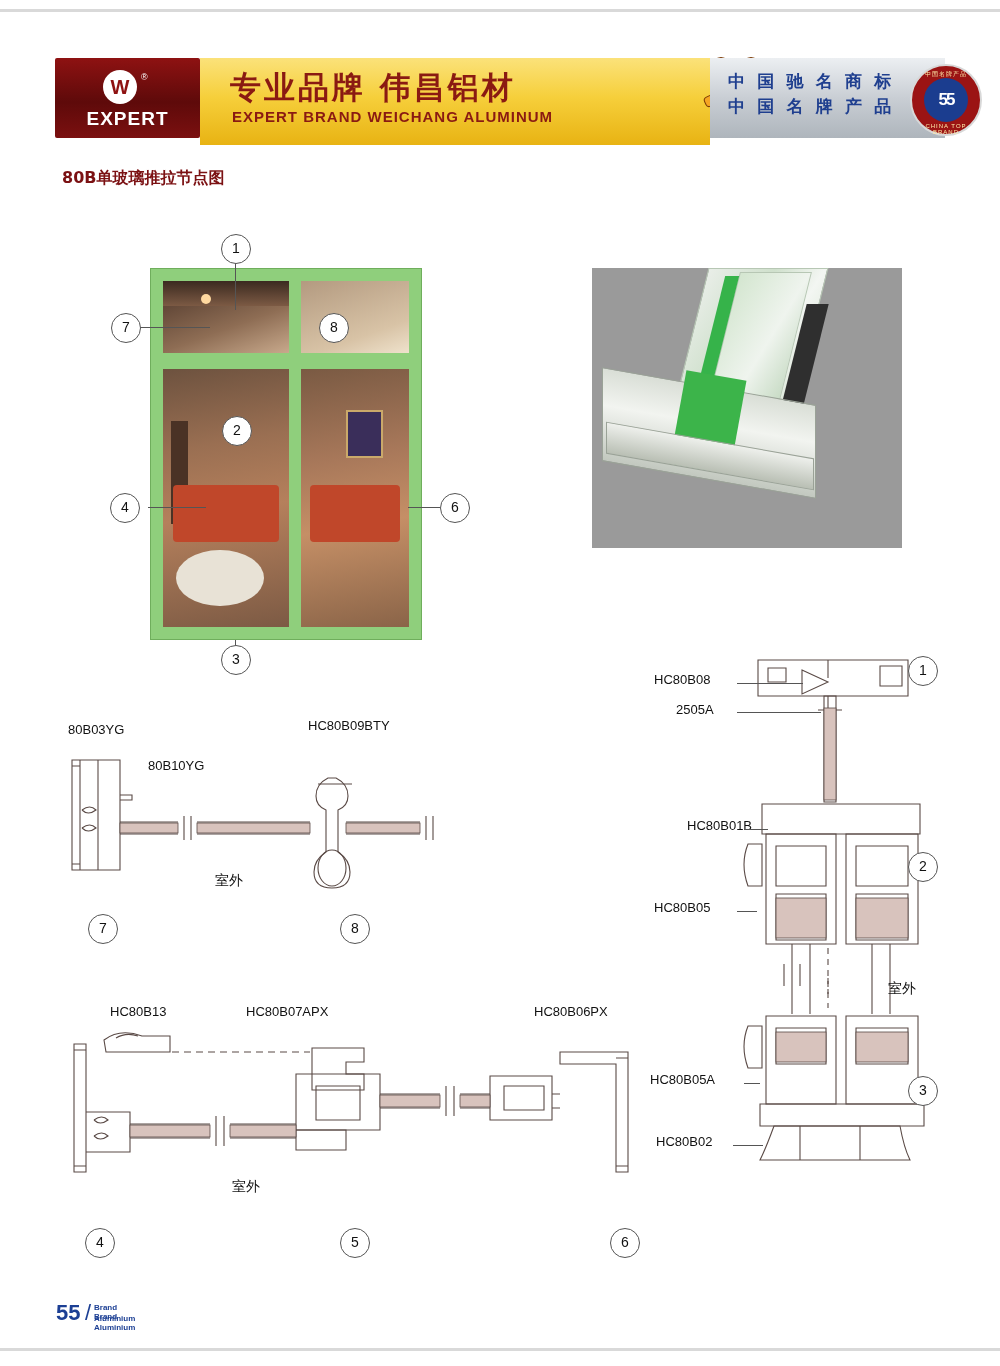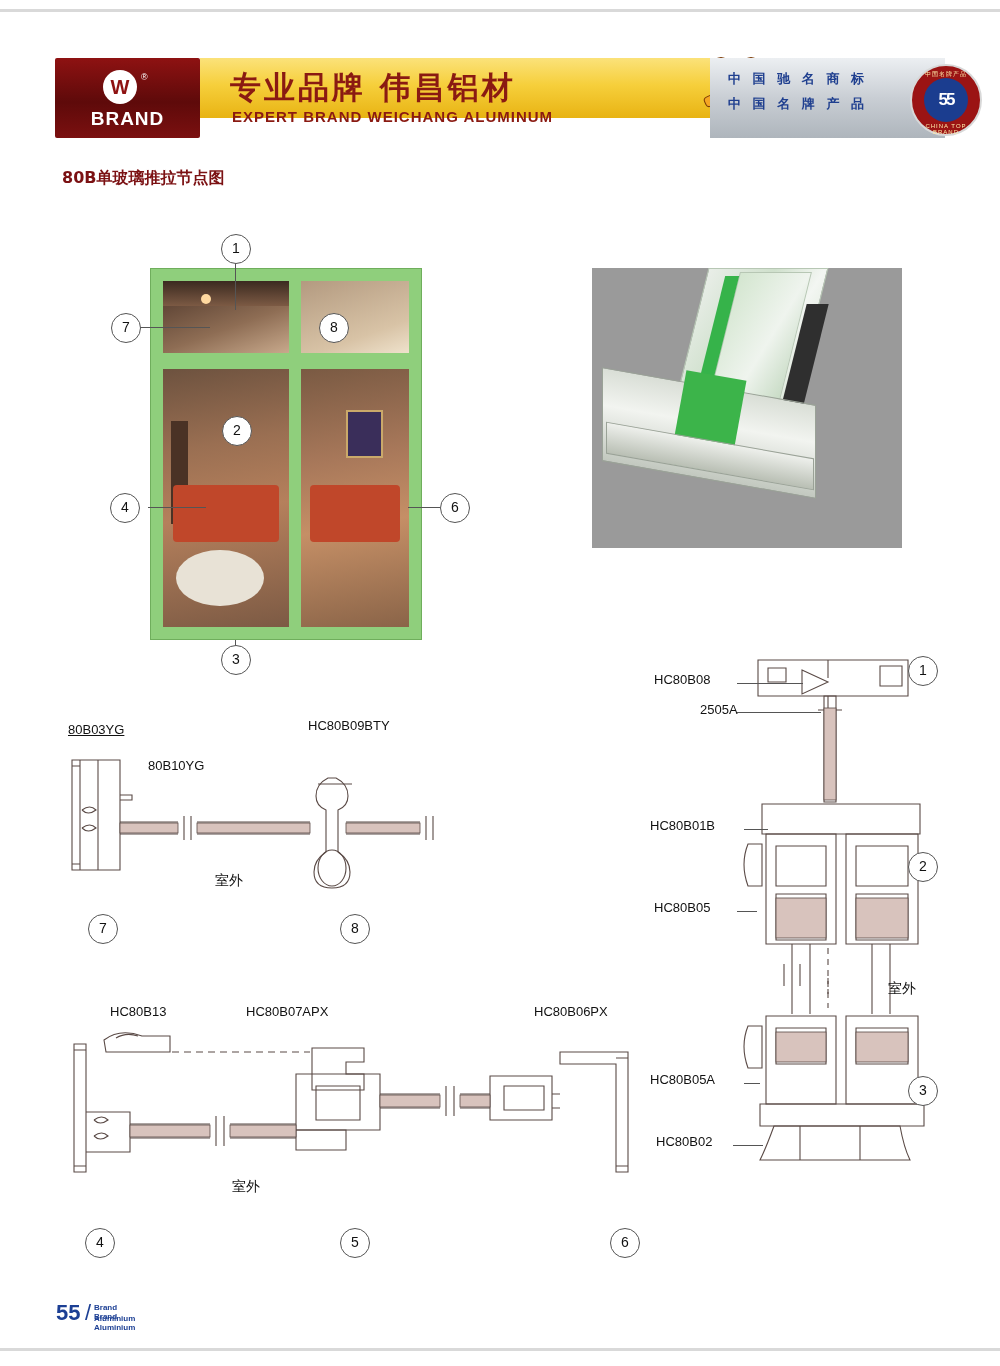--- a/index.html
+++ b/index.html
@@ -72,21 +72,21 @@
     width: 145px;
     text-align: center;
     color: #ffffff;
     font-size: 19px;
     font-weight: bold;
     letter-spacing: 1px;
   }
   .banner-mid {
     position: absolute;
     left: 145px; top: 0;
-    width: 510px; height: 60px;
+    width: 510px; height: 87px;
     background: linear-gradient(180deg,#fbe27a 0%, #f6cf3b 45%, #e8b313 100%);
   }
   .banner-mid .cn {
     position: absolute;
     left: 30px; top: 9px;
     font-size: 31px;
     font-weight: bold;
     color: #8a1a12;
     letter-spacing: 3px;
     font-family: "DejaVu Sans", sans-serif;
@@ -142,25 +142,25 @@
   }
   .banner-right {
     position: absolute;
     left: 655px; top: 0;
     width: 235px; height: 80px;
     background: linear-gradient(180deg,#eceff2 0%, #c9ced4 50%, #aeb5bc 100%);
   }
   .banner-right .line1, .banner-right .line2 {
     position: absolute;
     left: 18px;
-    font-size: 13px;
+    font-size: 17px;
     font-weight: bold;
     color: #1f3f8f;
     letter-spacing: 4px;
-    font-family: Liberation Sans, sans-serif;
+    font-family: Liberation Serif, serif;
   }
   .banner-right .line1 { top: 12px; }
   .banner-right .line2 { top: 37px; }
   .seal {
     position: absolute;
     left: 855px; top: 6px;
     width: 68px; height: 68px;
     border-radius: 50%;
     background: #9b1414;
     border: 2px solid #d8d8d8;
@@ -408,21 +408,21 @@
 <div class="page">
 
   <div class="edge-rule top"></div>
   <div class="edge-rule bottom"></div>
 
   <div class="banner">
 
     <div class="banner-logo">
       <div class="mark">W</div>
       <div class="reg">®</div>
-      <div class="word">BRAND</div>
+      <div class="word">EXPERT</div>
     </div>
 
     <div class="banner-mid">
       <div class="cn">专业品牌  伟昌铝材</div>
       <div class="en">EXPERT BRAND WEICHANG ALUMINUM</div>
       <div class="mascot">
         <div class="ear-l"></div>
           <div class="ear-r"></div>
         <div class="head"></div>
           <div class="face"></div>
@@ -517,21 +517,21 @@
       <path d="M286 82 L360 82 M286 94 L360 94"></path>
       <path d="M366 76 L366 100 M373 76 L373 100"></path>
     </g>
     <g fill="#d8c3bd" stroke="#5a4a46" stroke-width="0.8">
       <rect x="60" y="83" width="58" height="10"></rect>
       <rect x="137" y="83" width="113" height="10"></rect>
       <rect x="286" y="83" width="74" height="10"></rect>
     </g>
   </svg>
 
-  <div class="lbl" style="left:68px; top:722px;text-decoration:underline;">80B03YG</div>
+  <div class="lbl" style="left:68px; top:722px;">80B03YG</div>
   <div class="lbl" style="left:148px; top:758px;">80B10YG</div>
   <div class="lbl" style="left:308px; top:718px;">HC80B09BTY</div>
   <div class="lbl cn" style="left:215px; top:872px;">室外</div>
 
   <div class="callout" style="left:88px; top:914px;">7</div>
   <div class="callout" style="left:340px; top:914px;">8</div>
 
   <svg class="draw" style="left:60px; top:1012px;" width="590" height="190" viewBox="0 0 590 190">
     <g fill="none" stroke="#5a4a46" stroke-width="1.1">
 
@@ -622,24 +622,24 @@
       <rect x="36" y="250" width="50" height="40"></rect>
       <rect x="116" y="250" width="52" height="40"></rect>
       <rect x="36" y="384" width="50" height="30"></rect>
       <rect x="116" y="384" width="52" height="30"></rect>
     </g>
   </svg>
 
   <div class="lbl" style="left:654px; top:672px;">HC80B08</div>
   <div class="lead h" style="left:737px; top:683px; width:66px;"></div>
 
-  <div class="lbl" style="left:700px; top:702px;">2505A</div>
+  <div class="lbl" style="left:676px; top:702px;">2505A</div>
   <div class="lead h" style="left:737px; top:712px; width:84px;"></div>
 
-  <div class="lbl" style="left:650px; top:818px;">HC80B01B</div>
+  <div class="lbl" style="left:687px; top:818px;">HC80B01B</div>
   <div class="lead h" style="left:744px; top:829px; width:24px;"></div>
 
   <div class="lbl" style="left:654px; top:900px;">HC80B05</div>
   <div class="lead h" style="left:737px; top:911px; width:20px;"></div>
 
   <div class="lbl" style="left:650px; top:1072px;">HC80B05A</div>
   <div class="lead h" style="left:744px; top:1083px; width:16px;"></div>
 
   <div class="lbl" style="left:656px; top:1134px;text-align:right;">HC80B02</div>
   <div class="lead h" style="left:733px; top:1145px; width:30px;"></div>

